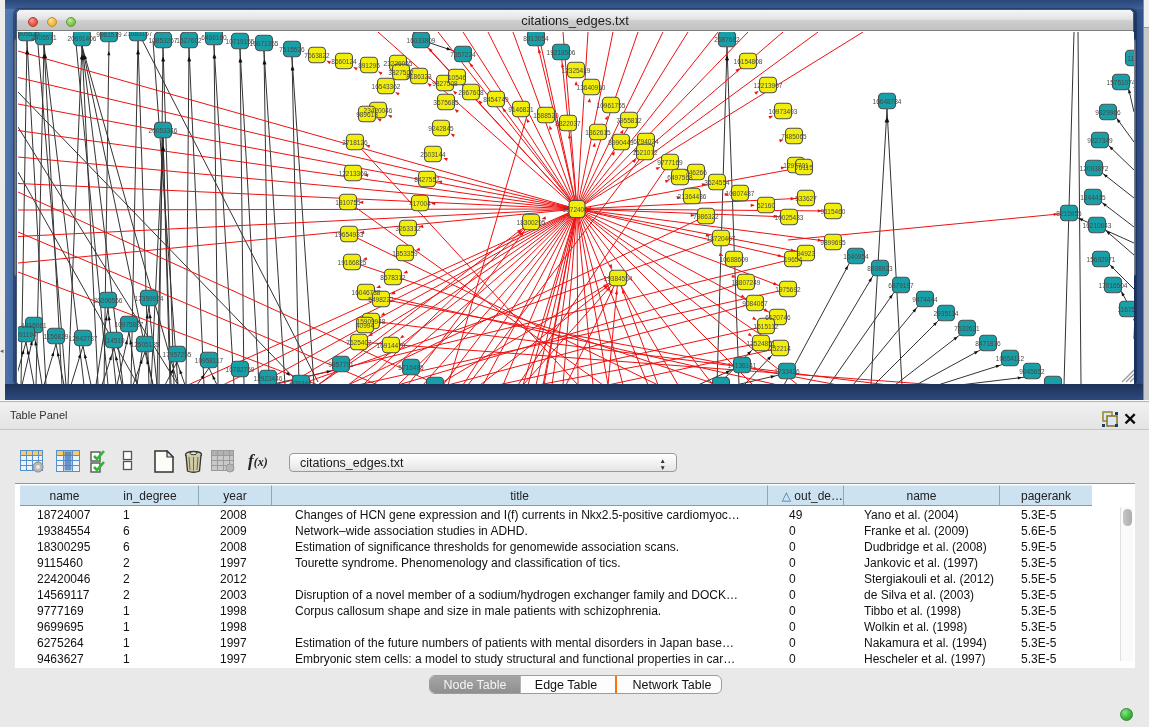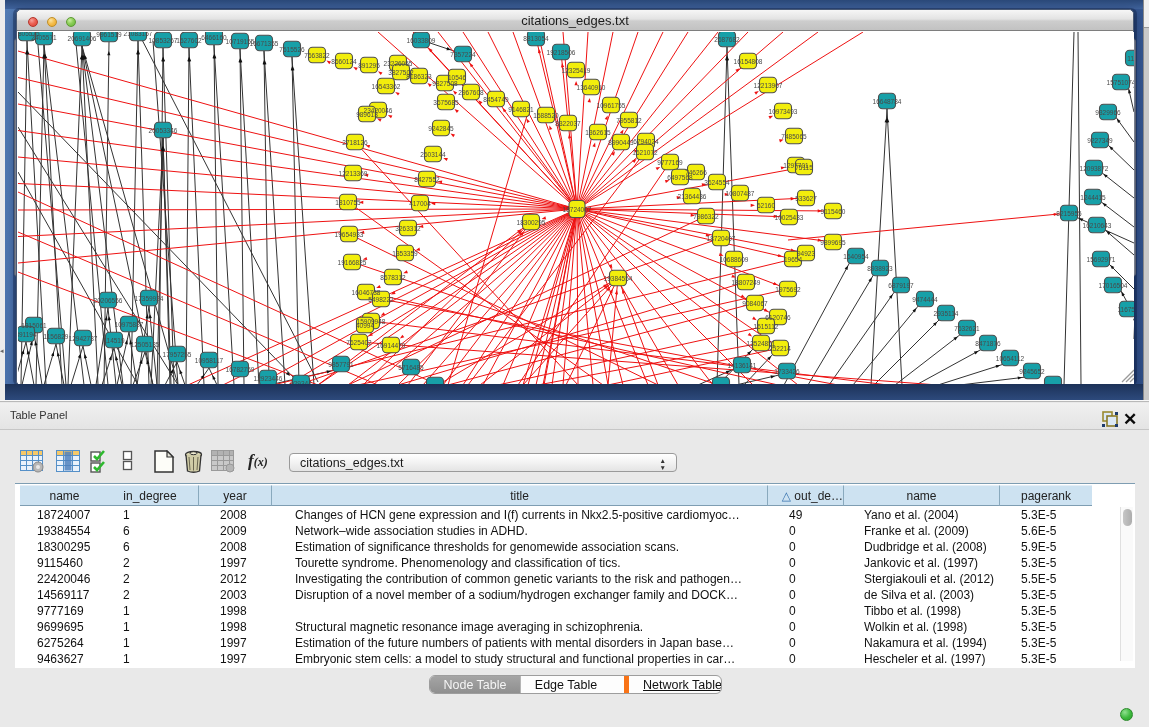--- a/index.html
+++ b/index.html
@@ -851,47 +851,46 @@
       <span style="left:205px">1997</span>
       <span style="left:280px">Tourette syndrome. Phenomenology and classification of tics.</span>
       <span style="left:774px">0</span>
       <span style="left:849px">Jankovic et al. (1997)</span>
       <span style="left:1006px">5.3E-5</span>
     </div>
 <div class="trow" style="top:571px">
 <span style="left:22px">22420046</span>
       <span style="left:108px">2</span>
       <span style="left:205px">2012</span>
-      <span style="left:280px">Investigating the contribution of common genetic variants to the risk and pathogen…</span>
       <span style="left:774px">0</span>
       <span style="left:849px">Stergiakouli et al. (2012)</span>
       <span style="left:1006px">5.5E-5</span>
     </div>
 <div class="trow" style="top:587px">
 <span style="left:22px">14569117</span>
       <span style="left:108px">2</span>
       <span style="left:205px">2003</span>
       <span style="left:280px">Disruption of a novel member of a sodium/hydrogen exchanger family and DOCK…</span>
       <span style="left:774px">0</span>
       <span style="left:849px">de Silva et al. (2003)</span>
       <span style="left:1006px">5.3E-5</span>
     </div>
 <div class="trow" style="top:603px">
 <span style="left:22px">9777169</span>
       <span style="left:108px">1</span>
       <span style="left:205px">1998</span>
+      <span style="left:280px">Corpus callosum shape and size in male patients with schizophrenia.</span>
       <span style="left:774px">0</span>
       <span style="left:849px">Tibbo et al. (1998)</span>
       <span style="left:1006px">5.3E-5</span>
     </div>
 <div class="trow" style="top:619px">
 <span style="left:22px">9699695</span>
       <span style="left:108px">1</span>
       <span style="left:205px">1998</span>
-      <span style="left:280px">Structural magnetic resonance image averaging in schizophrenia.</span>
       <span style="left:774px">0</span>
       <span style="left:849px">Wolkin et al. (1998)</span>
       <span style="left:1006px">5.3E-5</span>
     </div>
 <div class="trow" style="top:635px">
 <span style="left:22px">6275264</span>
       <span style="left:108px">1</span>
       <span style="left:205px">1997</span>
       <span style="left:280px">Estimation of the future numbers of patients with mental disorders in Japan base…</span>
       <span style="left:774px">0</span>
@@ -906,15 +905,15 @@
       <span style="left:774px">0</span>
       <span style="left:849px">Hescheler et al. (1997)</span>
       <span style="left:1006px">5.3E-5</span>
     </div>
   <div id="vsb">
       <div class="th"></div>
     </div>
   <div id="tabs">
     <div class="seg sel" style="left:0; width:90px;">Node Table</div>
     <div class="seg" style="left:90px; width:91px; border-left:1px solid #b5b5b5;">Edge Table</div>
-    <div class="seg" style="left:194px; width:112px; border-left:5px solid #f97316;text-decoration:underline;">Network Table</div>
+    <div class="seg" style="left:185px; width:112px; border-left:2px solid #f97316;">Network Table</div>
   </div>
   <div id="gled"></div>
 </div>
 </body></html>

